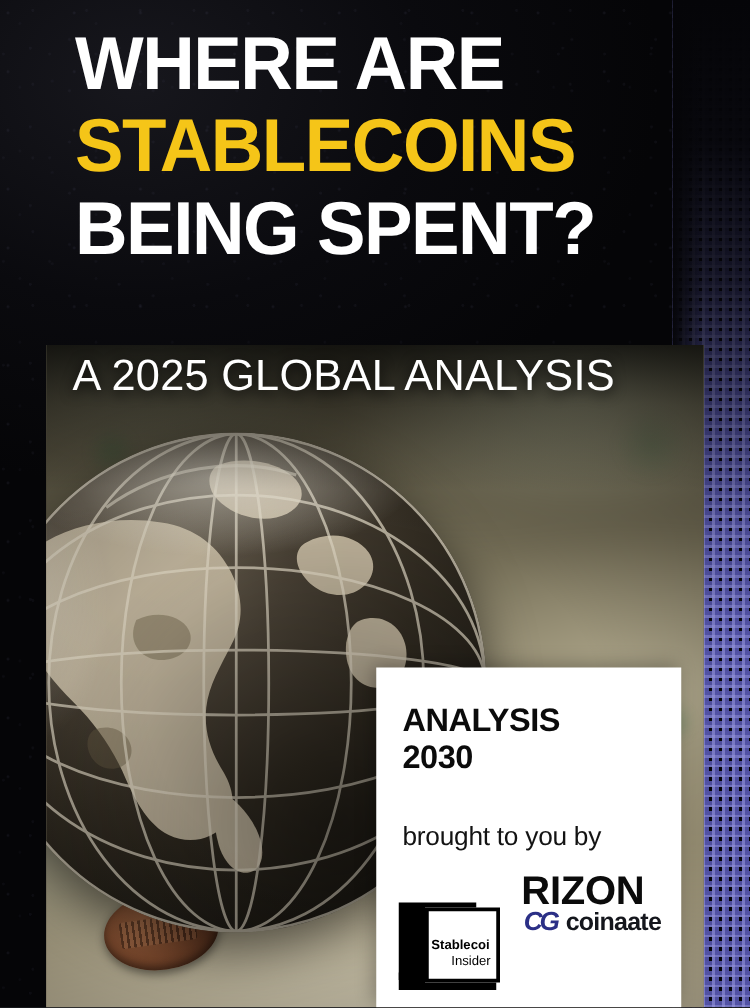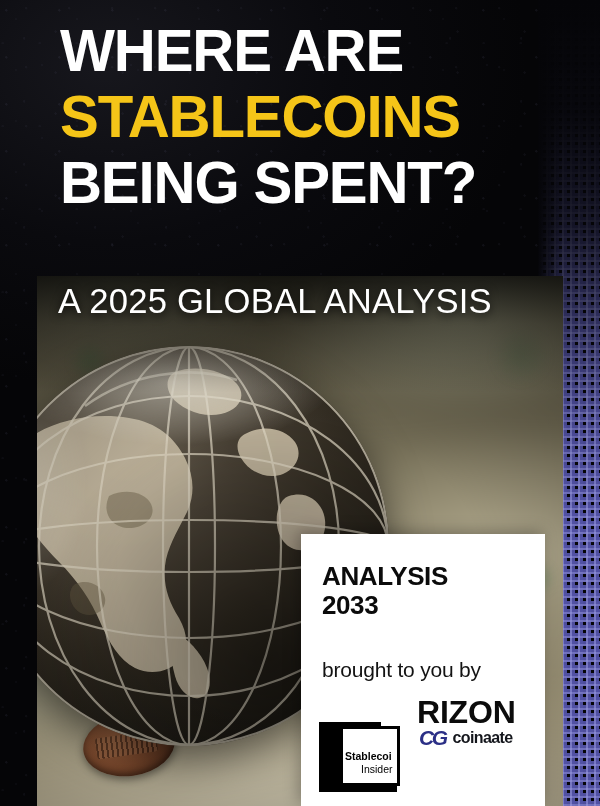--- a/index.html
+++ b/index.html
@@ -346,21 +346,21 @@
     font-weight: 700;
     font-style: italic;
     font-size: 21px;
     letter-spacing: -2.5px;
     color: #2b2f86;
     text-align: right;
   }
   .coinaate-word {
     font-family: "Liberation Sans", sans-serif;
     font-weight: 700;
-    font-size: 16px;
+    font-size: 20px;
     letter-spacing: -.6px;
     color: #14161c;
   }
 
   
   .watermark {
     position: absolute;
     left: 385px;
     top: 731px;
     width: 215px;
@@ -489,21 +489,21 @@
     </div>
 
     <div class="photo-shade"></div>
   </div>
 
   <div class="subtitle">A 2025 GLOBAL ANALYSIS</div>
 
   <div class="card">
     <div class="card-date">
       <div>ANALYSIS</div>
-      <div>2033</div>
+      <div>2030</div>
     </div>
 
     <div class="card-broughtby">brought to you by</div>
     <div class="card-rizon">RIZON</div>
 
     <div class="si-logo">
       <div class="si-cube-back"></div>
       <div class="si-cube-foot"></div>
       <div class="si-cube-face"></div>
       <div class="si-text">

